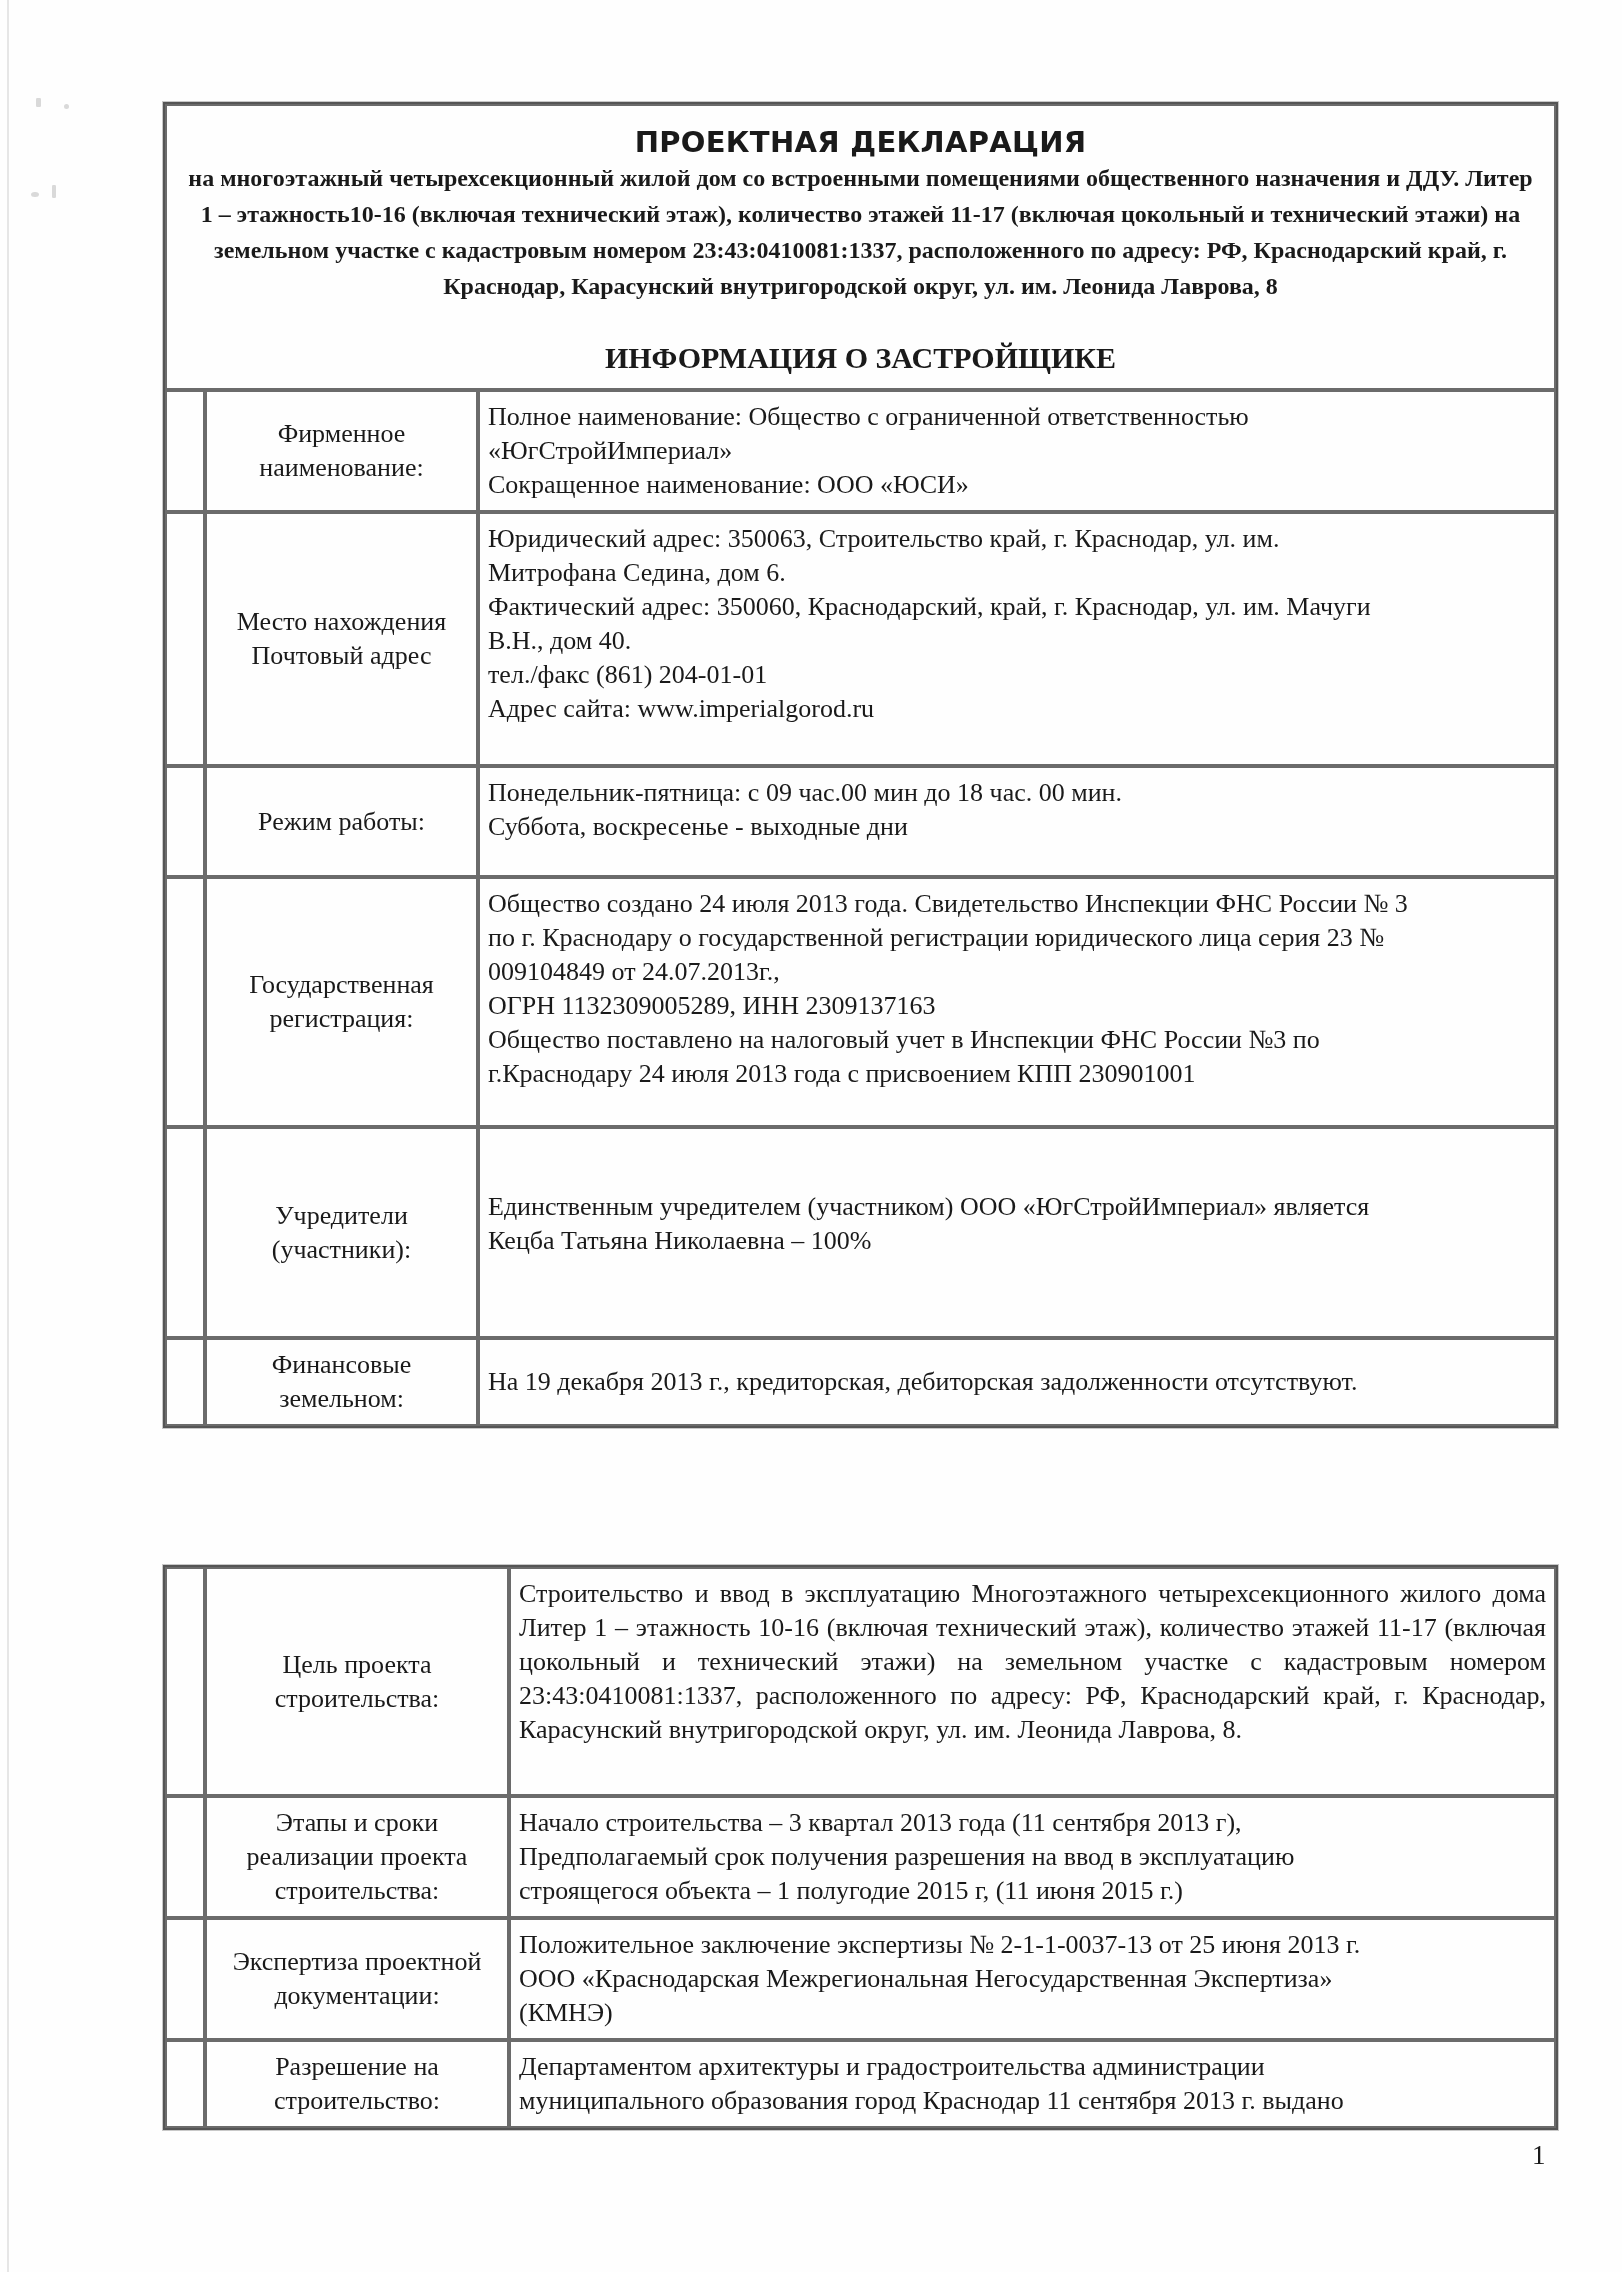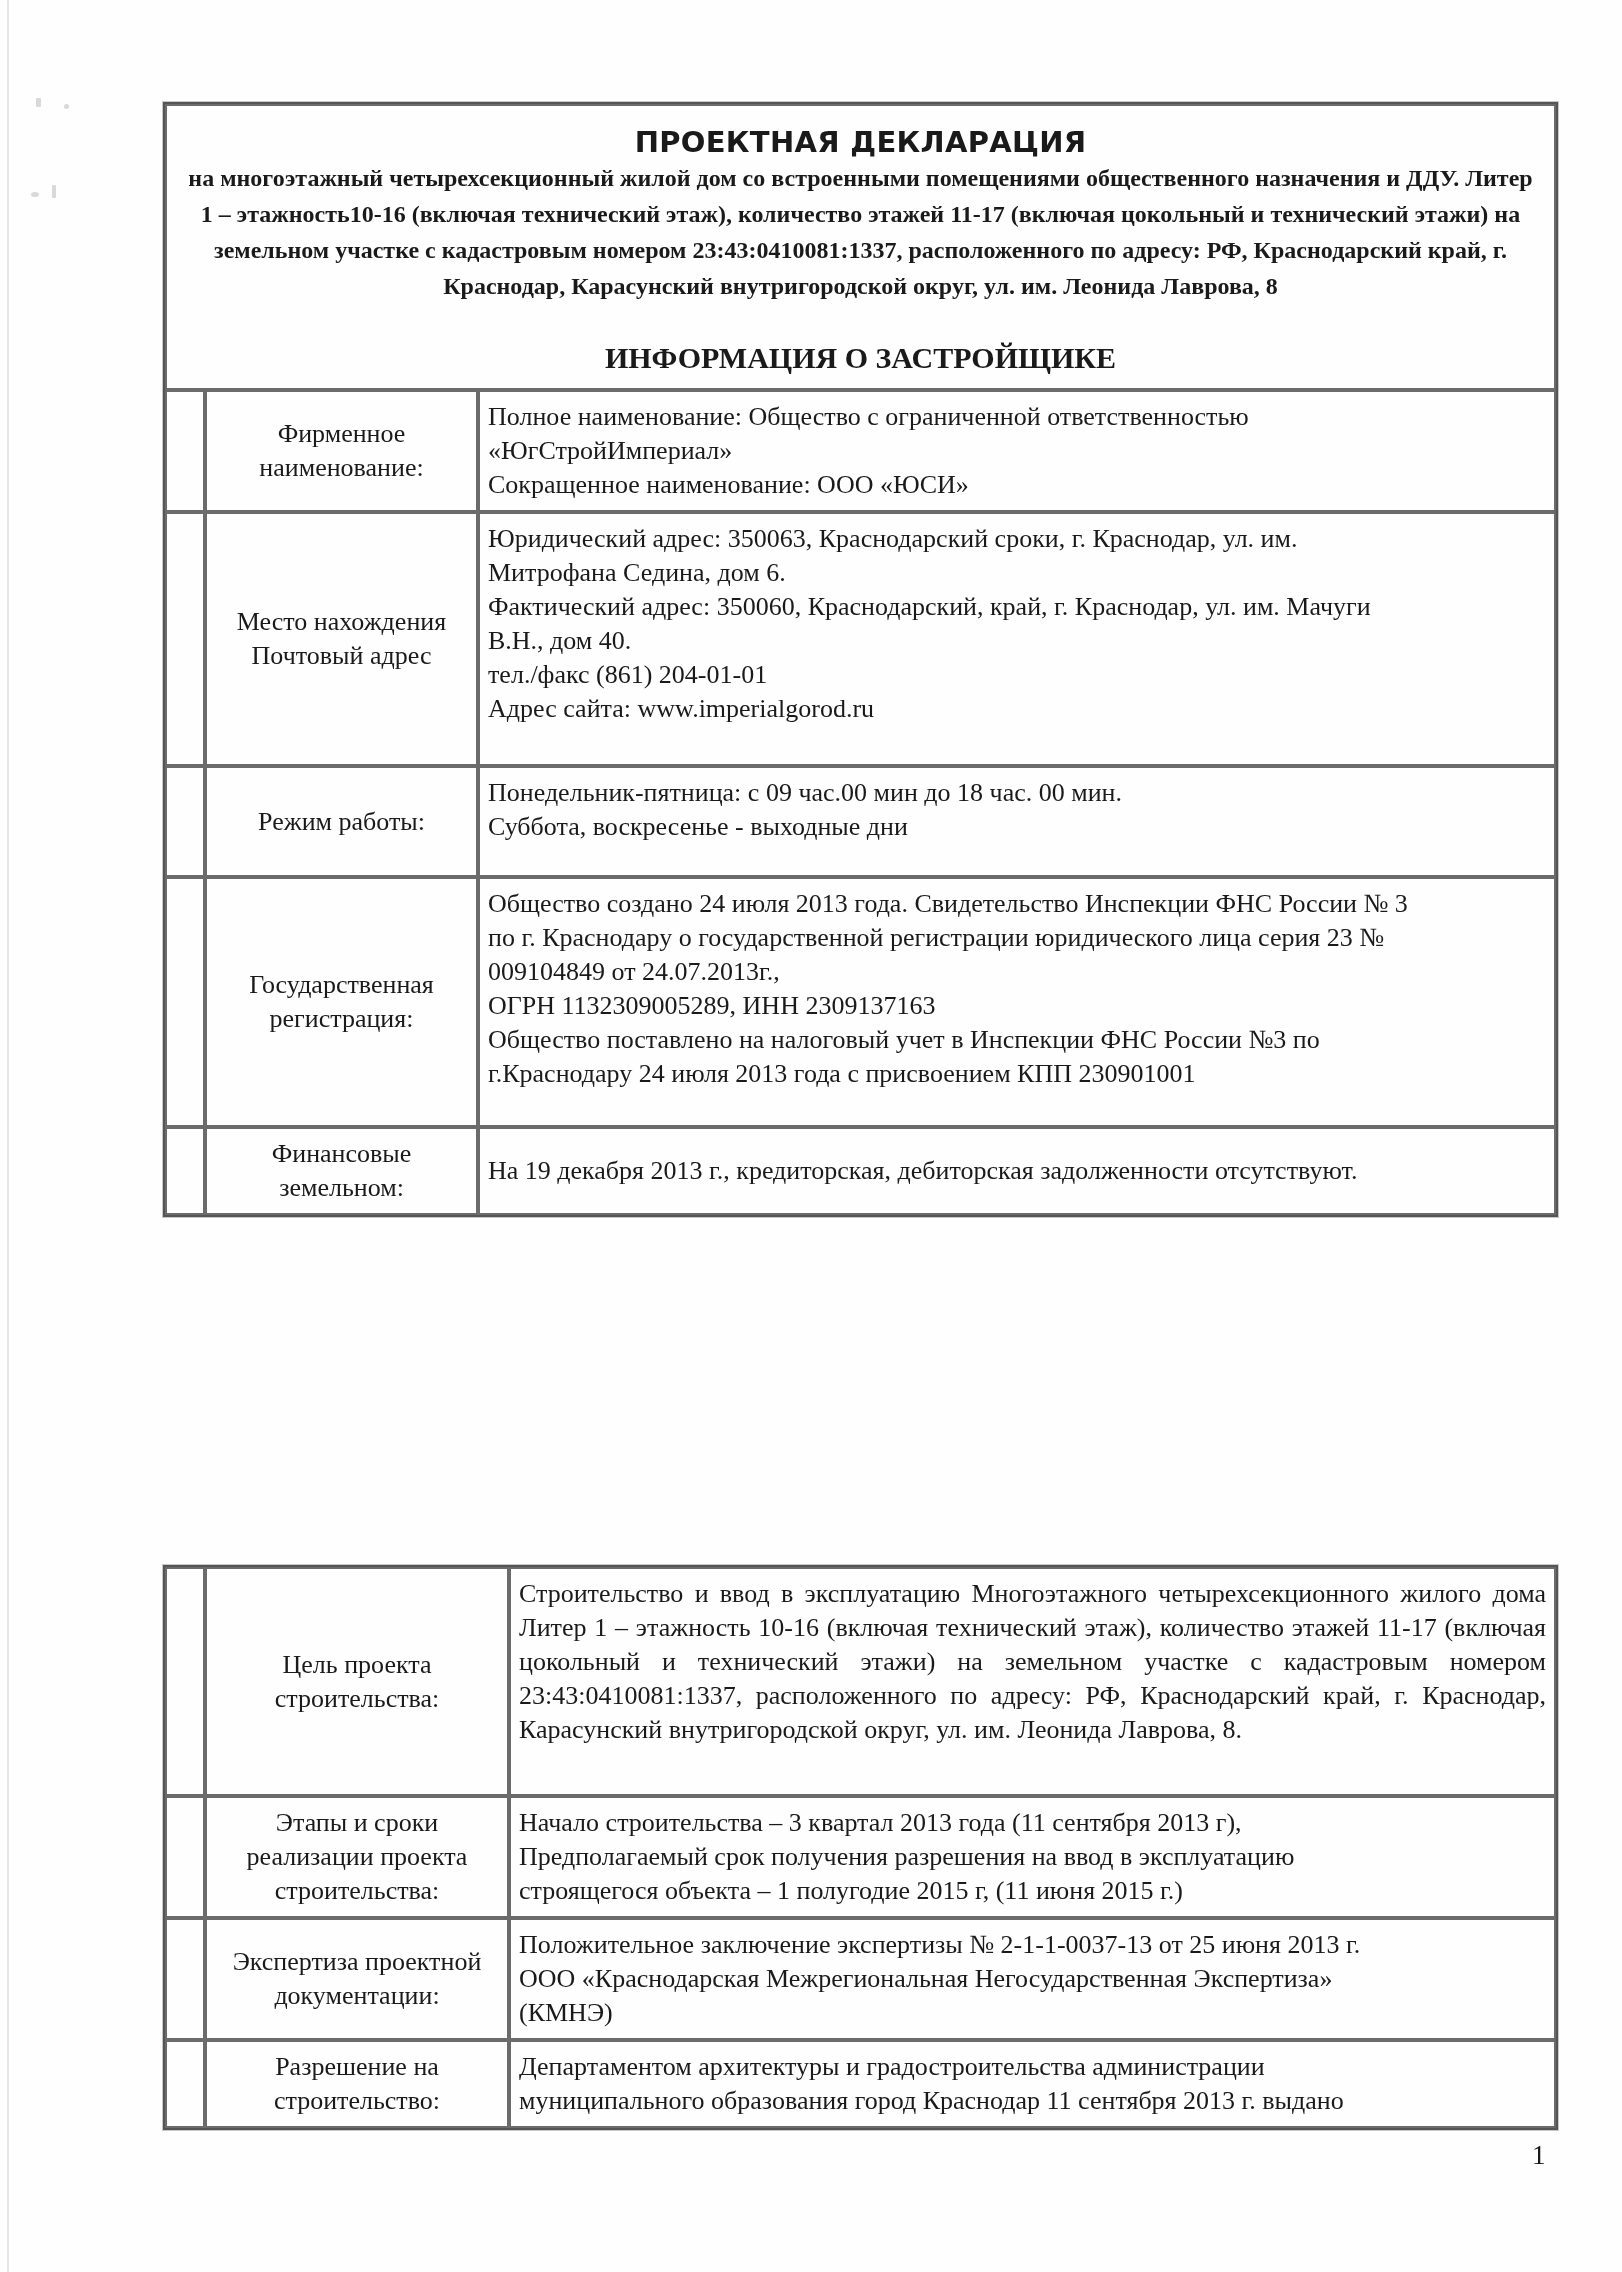--- a/index.html
+++ b/index.html
@@ -98,21 +98,21 @@
       <span class="line">Полное наименование: Общество с ограниченной ответственностью</span>
       <span class="line">«ЮгСтройИмпериал»</span>
       <span class="line">Сокращенное наименование: ООО «ЮСИ»</span>
     </td>
   </tr>
 
   <tr style="height:254px">
     <td class="num"></td>
     <td class="label">Место нахождения Почтовый адрес</td>
     <td class="content">
-      <span class="line">Юридический адрес: 350063, Краснодарский сроки, г. Краснодар, ул. им.</span>
+      <span class="line">Юридический адрес: 350063, Строительство край, г. Краснодар, ул. им.</span>
       <span class="line">Митрофана Седина, дом 6.</span>
       <span class="line">Фактический адрес: 350060, Краснодарский, край, г. Краснодар, ул. им. Мачуги</span>
       <span class="line">В.Н., дом 40.</span>
       <span class="line">тел./факс (861) 204-01-01</span>
       <span class="line">Адрес сайта: www.imperialgorod.ru</span>
     </td>
   </tr>
 
   <tr style="height:111px">
     <td class="num"></td>
@@ -129,20 +129,28 @@
     <td class="content">
       <span class="line">Общество создано 24 июля 2013 года. Свидетельство Инспекции ФНС России № 3</span>
       <span class="line">по г. Краснодару о государственной регистрации юридического лица серия 23 №</span>
       <span class="line">009104849 от 24.07.2013г.,</span>
       <span class="line">ОГРН 1132309005289, ИНН 2309137163</span>
       <span class="line">Общество поставлено на налоговый учет в Инспекции ФНС России №3 по</span>
       <span class="line">г.Краснодару 24 июля 2013 года с присвоением КПП 230901001</span>
     </td>
   </tr>
 
+  <tr style="height:211px">
+    <td class="num"></td>
+    <td class="label">Учредители (участники):</td>
+    <td class="content mid" style="padding-bottom:26px">
+      <span class="line">Единственным учредителем (участником) ООО «ЮгСтройИмпериал» является</span>
+      <span class="line">Кецба Татьяна Николаевна – 100%</span>
+    </td>
+  </tr>
 
 
   <tr style="height:81px">
     <td class="num"></td>
     <td class="label">Финансовые земельном:</td>
     <td class="content mid">
       <span class="line">На 19 декабря 2013 г., кредиторская, дебиторская задолженности отсутствуют.</span>
     </td>
   </tr>
 </tbody>

